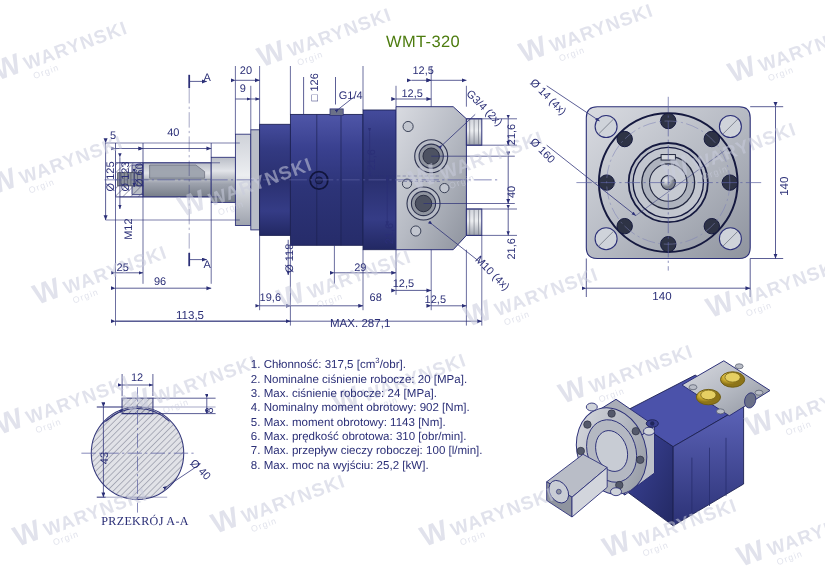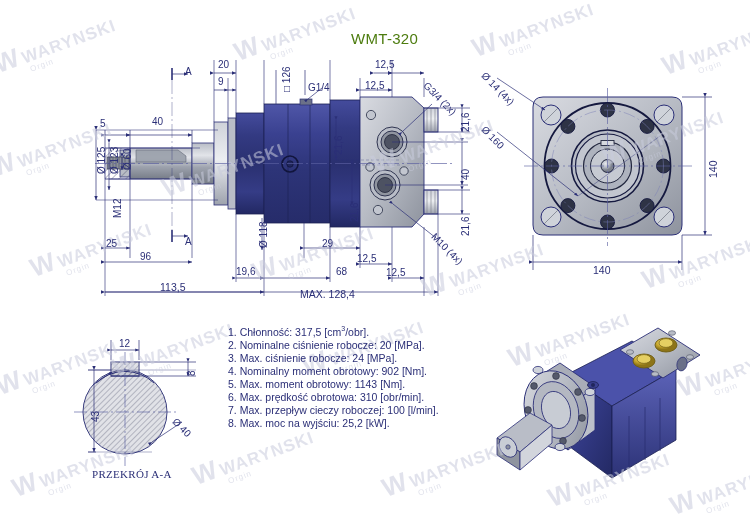--- a/index.html
+++ b/index.html
@@ -520,21 +520,21 @@
 
   <div class="dim" style="left:106px;top:238px;">25</div>
   <div class="dim" style="left:140px;top:251px;">96</div>
   <div class="dim v" style="left:258px;top:248px;">Ø 118</div>
   <div class="dim" style="left:236px;top:266px;">19,6</div>
   <div class="dim" style="left:288px;top:266px;padding-left:48px;">68</div>
   <div class="dim big" style="left:160px;top:281px;">113,5</div>
   <div class="dim" style="left:322px;top:238px;">29</div>
   <div class="dim" style="left:357px;top:253px;">12,5</div>
   <div class="dim" style="left:386px;top:267px;">12,5</div>
-  <div class="dim big" style="left:300px;top:288px;">MAX. 128,4</div>
+  <div class="dim big" style="left:300px;top:288px;">MAX. 287,1</div>
 
   <div class="dim v" style="left:333px;top:155px;">21,6</div>
   <div class="dim v" style="left:349px;top:222px;">21,6</div>
   <div class="dim v" style="left:460px;top:132px;">21,6</div>
   <div class="dim v" style="left:460px;top:180px;">40</div>
   <div class="dim v" style="left:460px;top:236px;">21,6</div>
   <div class="dim d45b" style="left:429px;top:80px;">G3/4 (2x)</div>
   <div class="dim d45b" style="left:437px;top:231px;">M10 (4x)</div>
 
   <div class="dim d45b" style="left:487px;top:70px;">Ø 14 (4x)</div>

